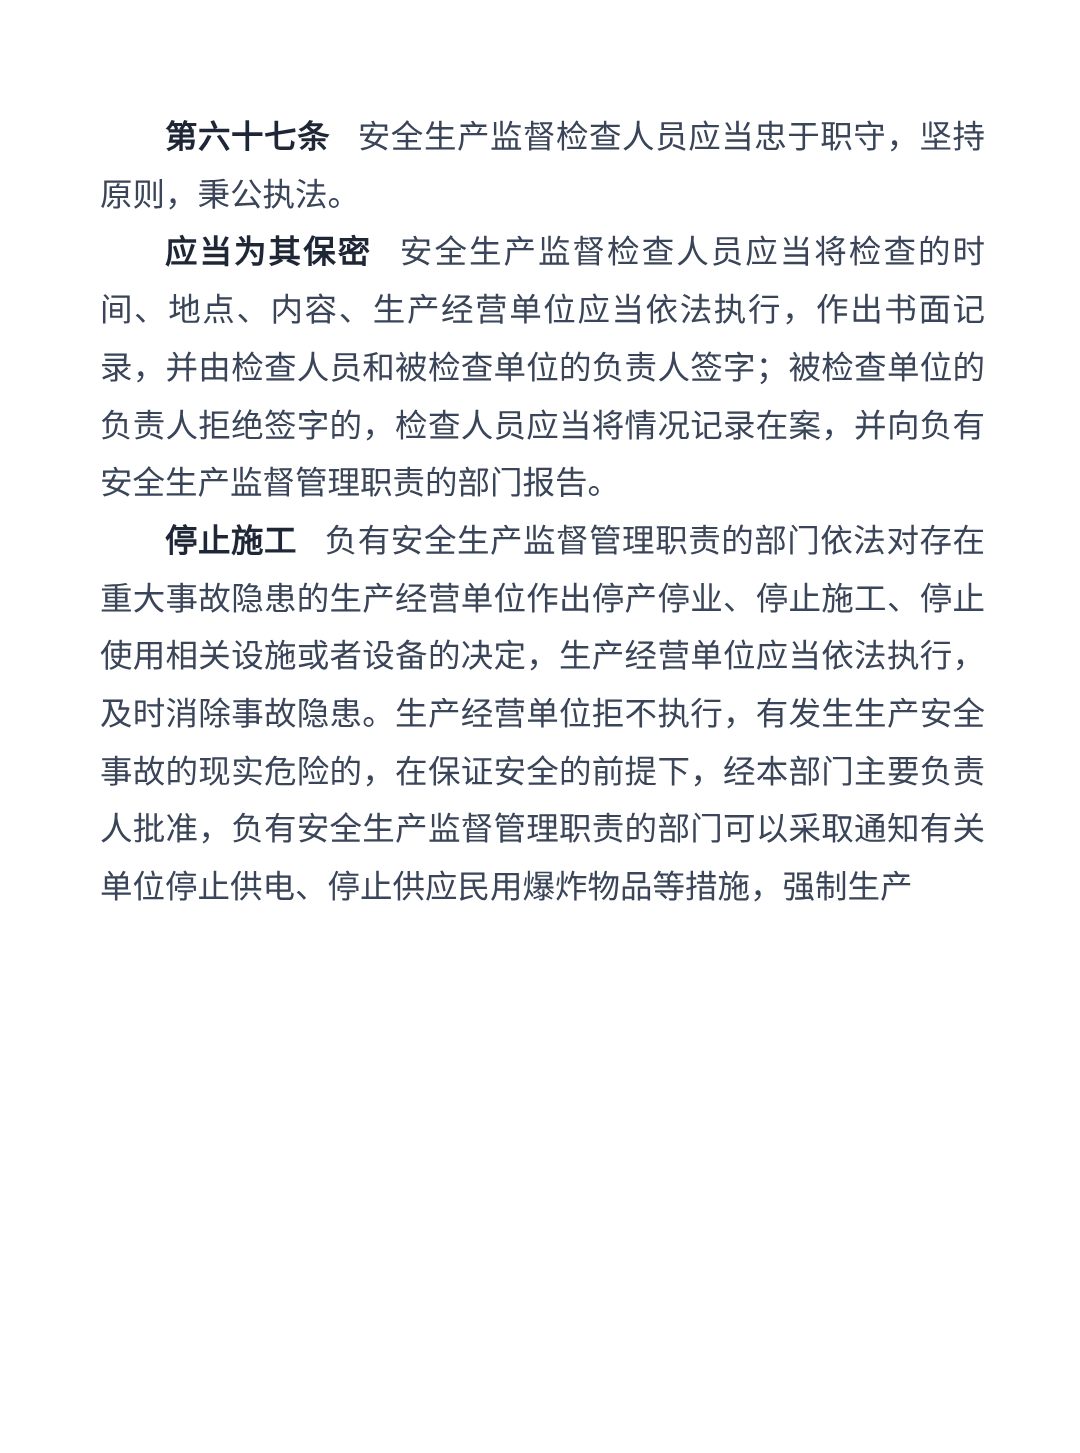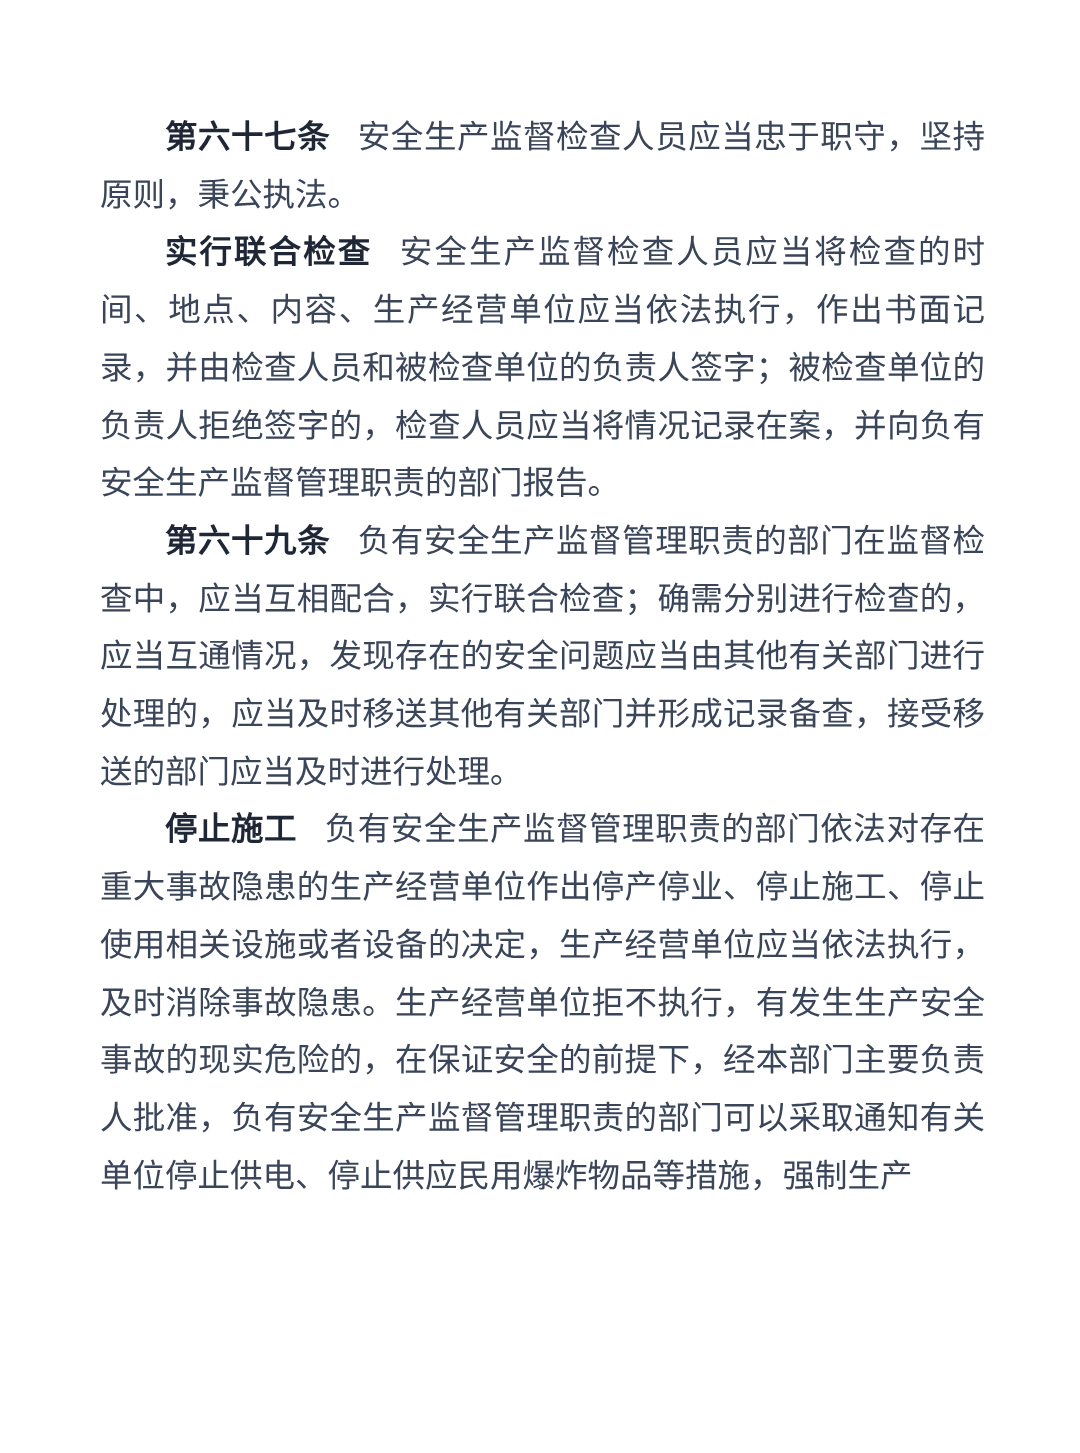--- a/index.html
+++ b/index.html
@@ -48,20 +48,19 @@
 </style>
 </head>
 <body>
 
 <div class="page">
   <div class="doc">
 
     <p class="para"><span class="article-no">第六十七条</span><span>安全生产监督检查人员应当忠于职守，坚持原则，秉公执法。</span></p>
 
 
-    <p class="para"><span class="article-no">实行联合检查</span><span>安全生产监督检查人员应当将检查的时间、地点、内容、生产经营单位应当依法执行，作出书面记录，并由检查人员和被检查单位的负责人签字；被检查单位的负责人拒绝签字的，检查人员应当将情况记录在案，并向负有安全生产监督管理职责的部门报告。</span></p>
+    <p class="para"><span class="article-no">应当为其保密</span><span>安全生产监督检查人员应当将检查的时间、地点、内容、生产经营单位应当依法执行，作出书面记录，并由检查人员和被检查单位的负责人签字；被检查单位的负责人拒绝签字的，检查人员应当将情况记录在案，并向负有安全生产监督管理职责的部门报告。</span></p>
 
-    <p class="para"><span class="article-no">第六十九条</span><span>负有安全生产监督管理职责的部门在监督检查中，应当互相配合，实行联合检查；确需分别进行检查的，应当互通情况，发现存在的安全问题应当由其他有关部门进行处理的，应当及时移送其他有关部门并形成记录备查，接受移送的部门应当及时进行处理。</span></p>
 
     <p class="para"><span class="article-no">停止施工</span><span>负有安全生产监督管理职责的部门依法对存在重大事故隐患的生产经营单位作出停产停业、停止施工、停止使用相关设施或者设备的决定，生产经营单位应当依法执行，及时消除事故隐患。生产经营单位拒不执行，有发生生产安全事故的现实危险的，在保证安全的前提下，经本部门主要负责人批准，负有安全生产监督管理职责的部门可以采取通知有关单位停止供电、停止供应民用爆炸物品等措施，强制生产</span></p>
 
   </div>
 </div>
 
 </body></html>

